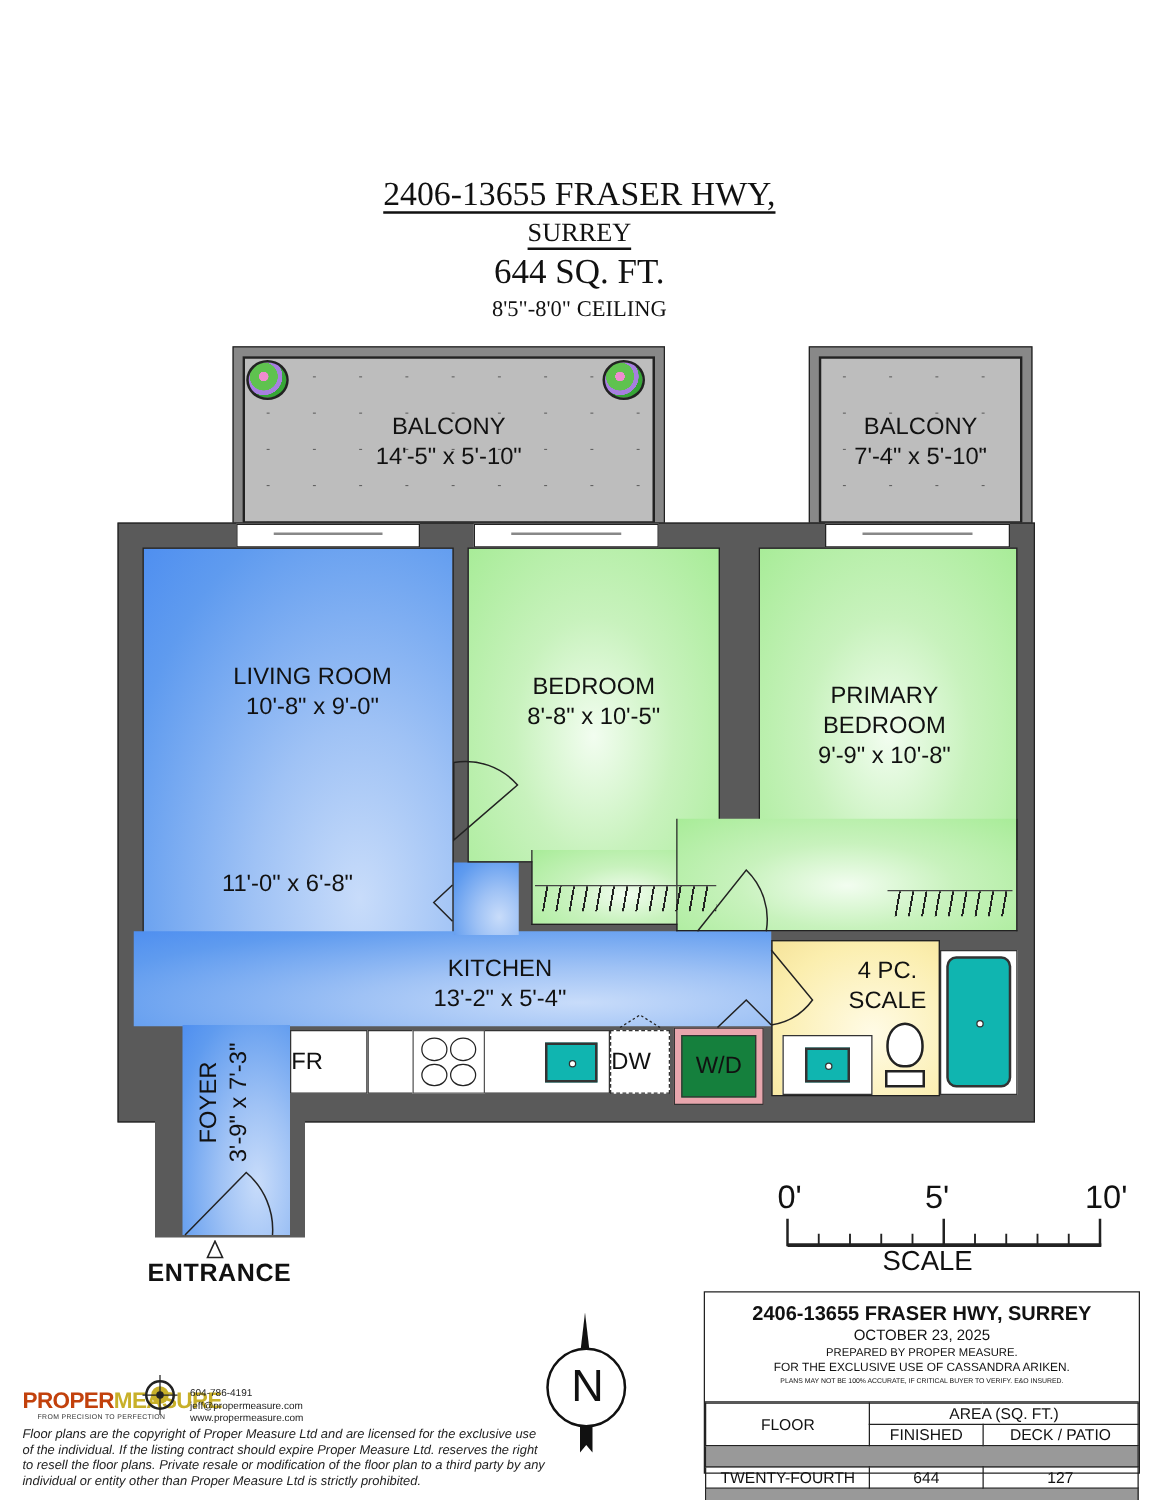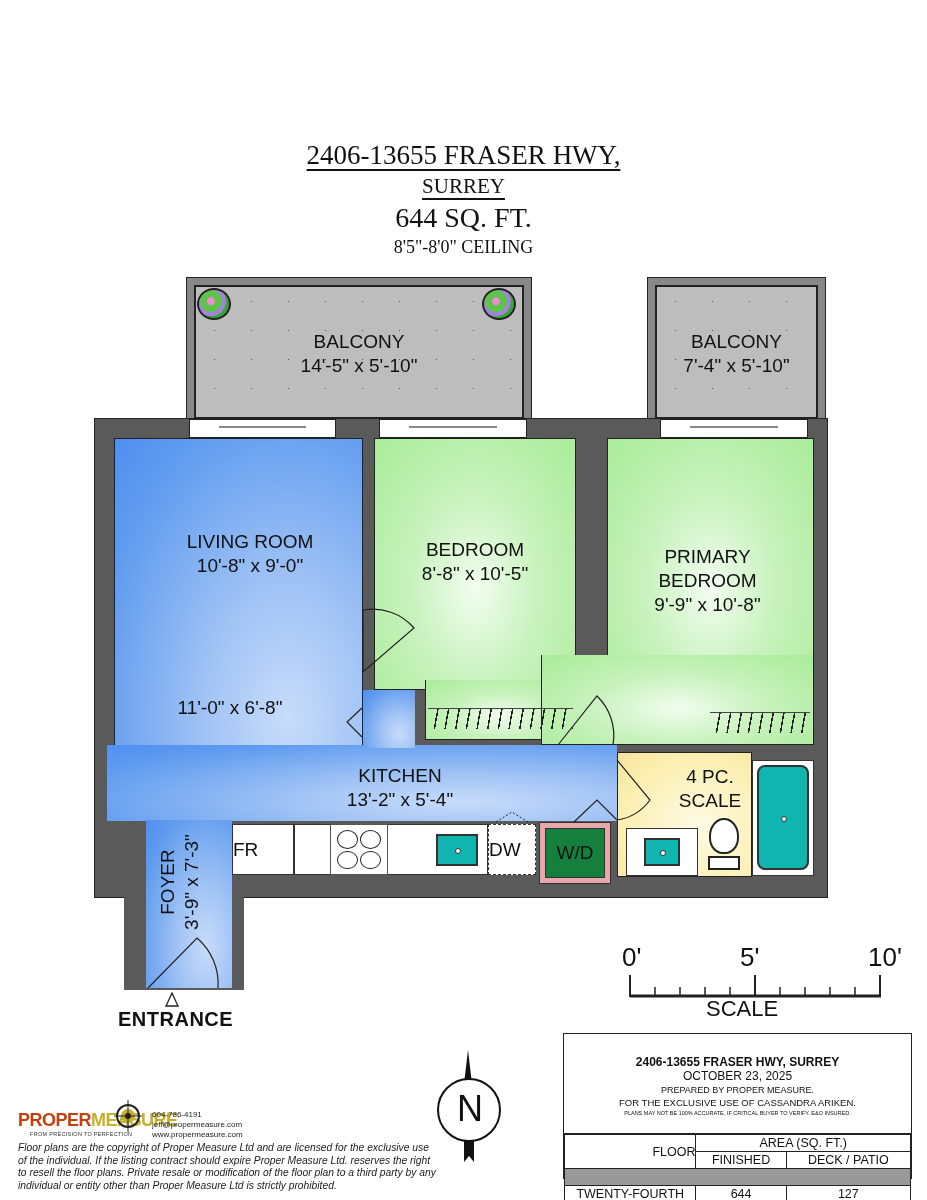--- a/index.html
+++ b/index.html
@@ -197,30 +197,30 @@
 </svg>
 <div class="logo-contact">
   <div>604-786-4191</div>
   <div>jeff@propermeasure.com</div>
   <div>www.propermeasure.com</div>
 </div>
 <div class="copyright">Floor plans are the copyright of Proper Measure Ltd and are licensed for the exclusive use of the individual.  If the listing contract should expire Proper Measure Ltd. reserves the right to resell the floor plans.  Private resale or modification of the floor plan to a third party by any individual or entity other than Proper Measure Ltd is strictly prohibited.</div>
 
 <div class="info-box">
   <div class="info-top">
-    <div style="font-weight:bold;font-size:12px;margin-top:21px;">2406-13655 FRASER HWY, SURREY</div>
+    <div style="font-weight:bold;font-size:16px;margin-top:9px;">2406-13655 FRASER HWY, SURREY</div>
     <div style="font-size:12px;">OCTOBER 23, 2025</div>
     <div style="font-size:9px;margin-top:2px;">PREPARED BY PROPER MEASURE.</div>
     <div style="font-size:9.5px;margin-top:2px;">FOR THE EXCLUSIVE USE OF CASSANDRA ARIKEN.</div>
     <div style="font-size:5.5px;margin-top:2px;">PLANS MAY NOT BE 100% ACCURATE, IF CRITICAL BUYER TO VERIFY. E&amp;O INSURED.</div>
   </div>
   <table class="info-table">
     <tbody>
         <tr>
-      <td rowspan="2" style="width:38%;text-align:right;">FLOOR</td>
+      <td rowspan="2" style="width:38%;">FLOOR</td>
       <td colspan="2">AREA (SQ. FT.)</td>
     </tr>
     <tr>
       <td>FINISHED</td>
       <td>DECK / PATIO</td>
     </tr>
     <tr class="gray-row">
           <td colspan="3"></td>
         </tr>
     <tr>

